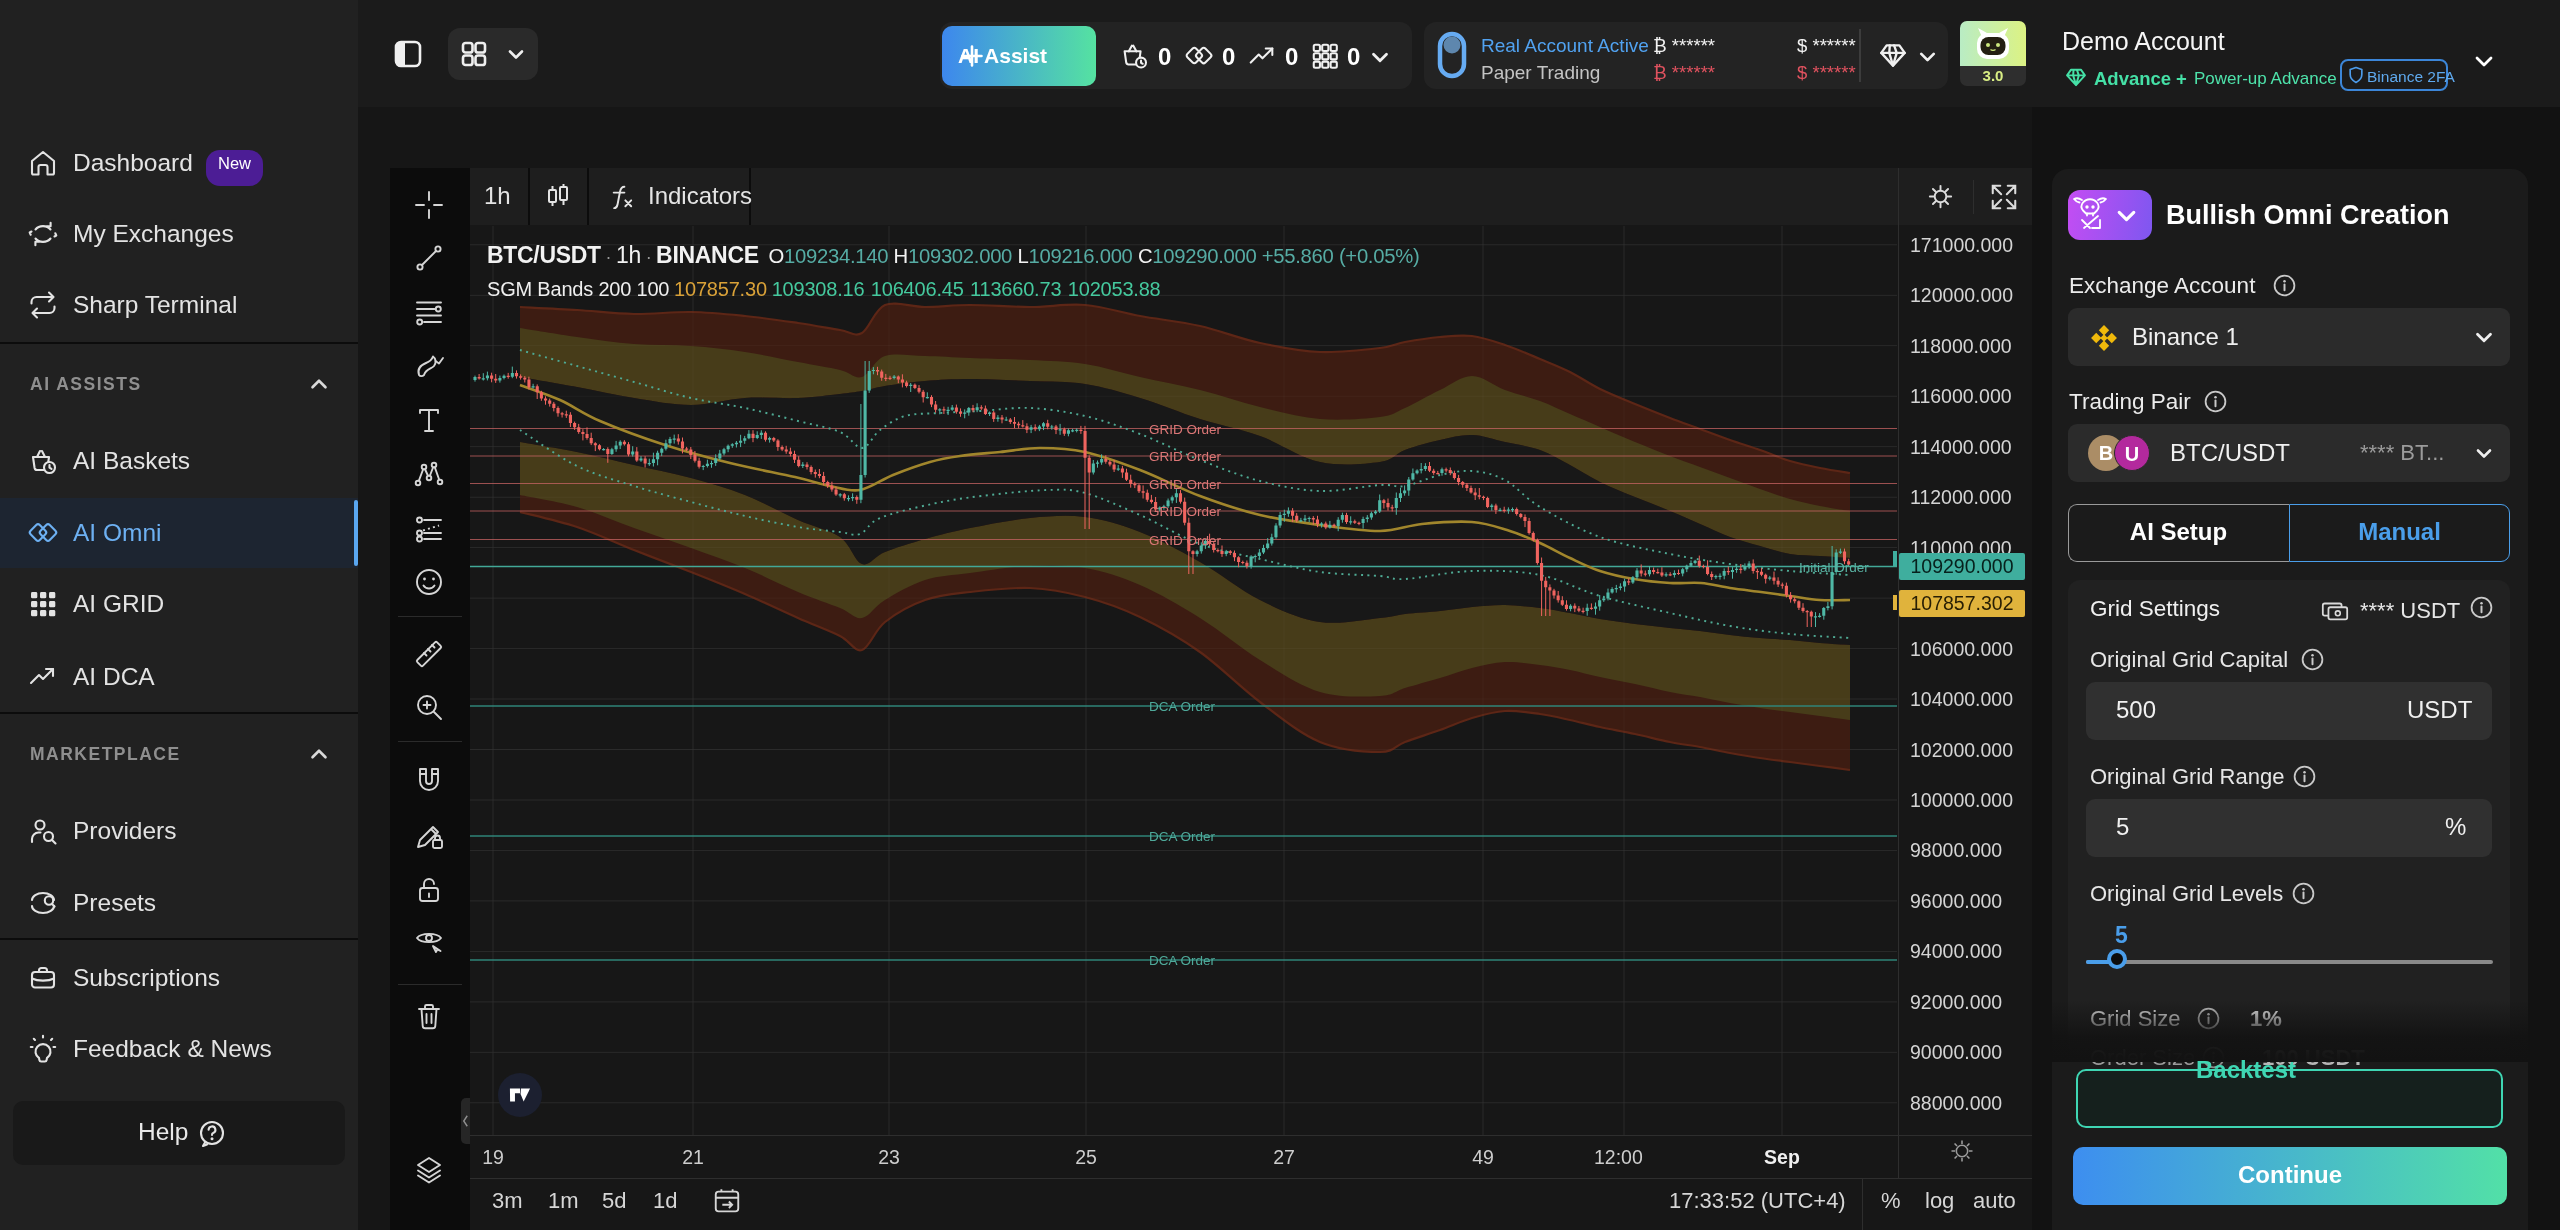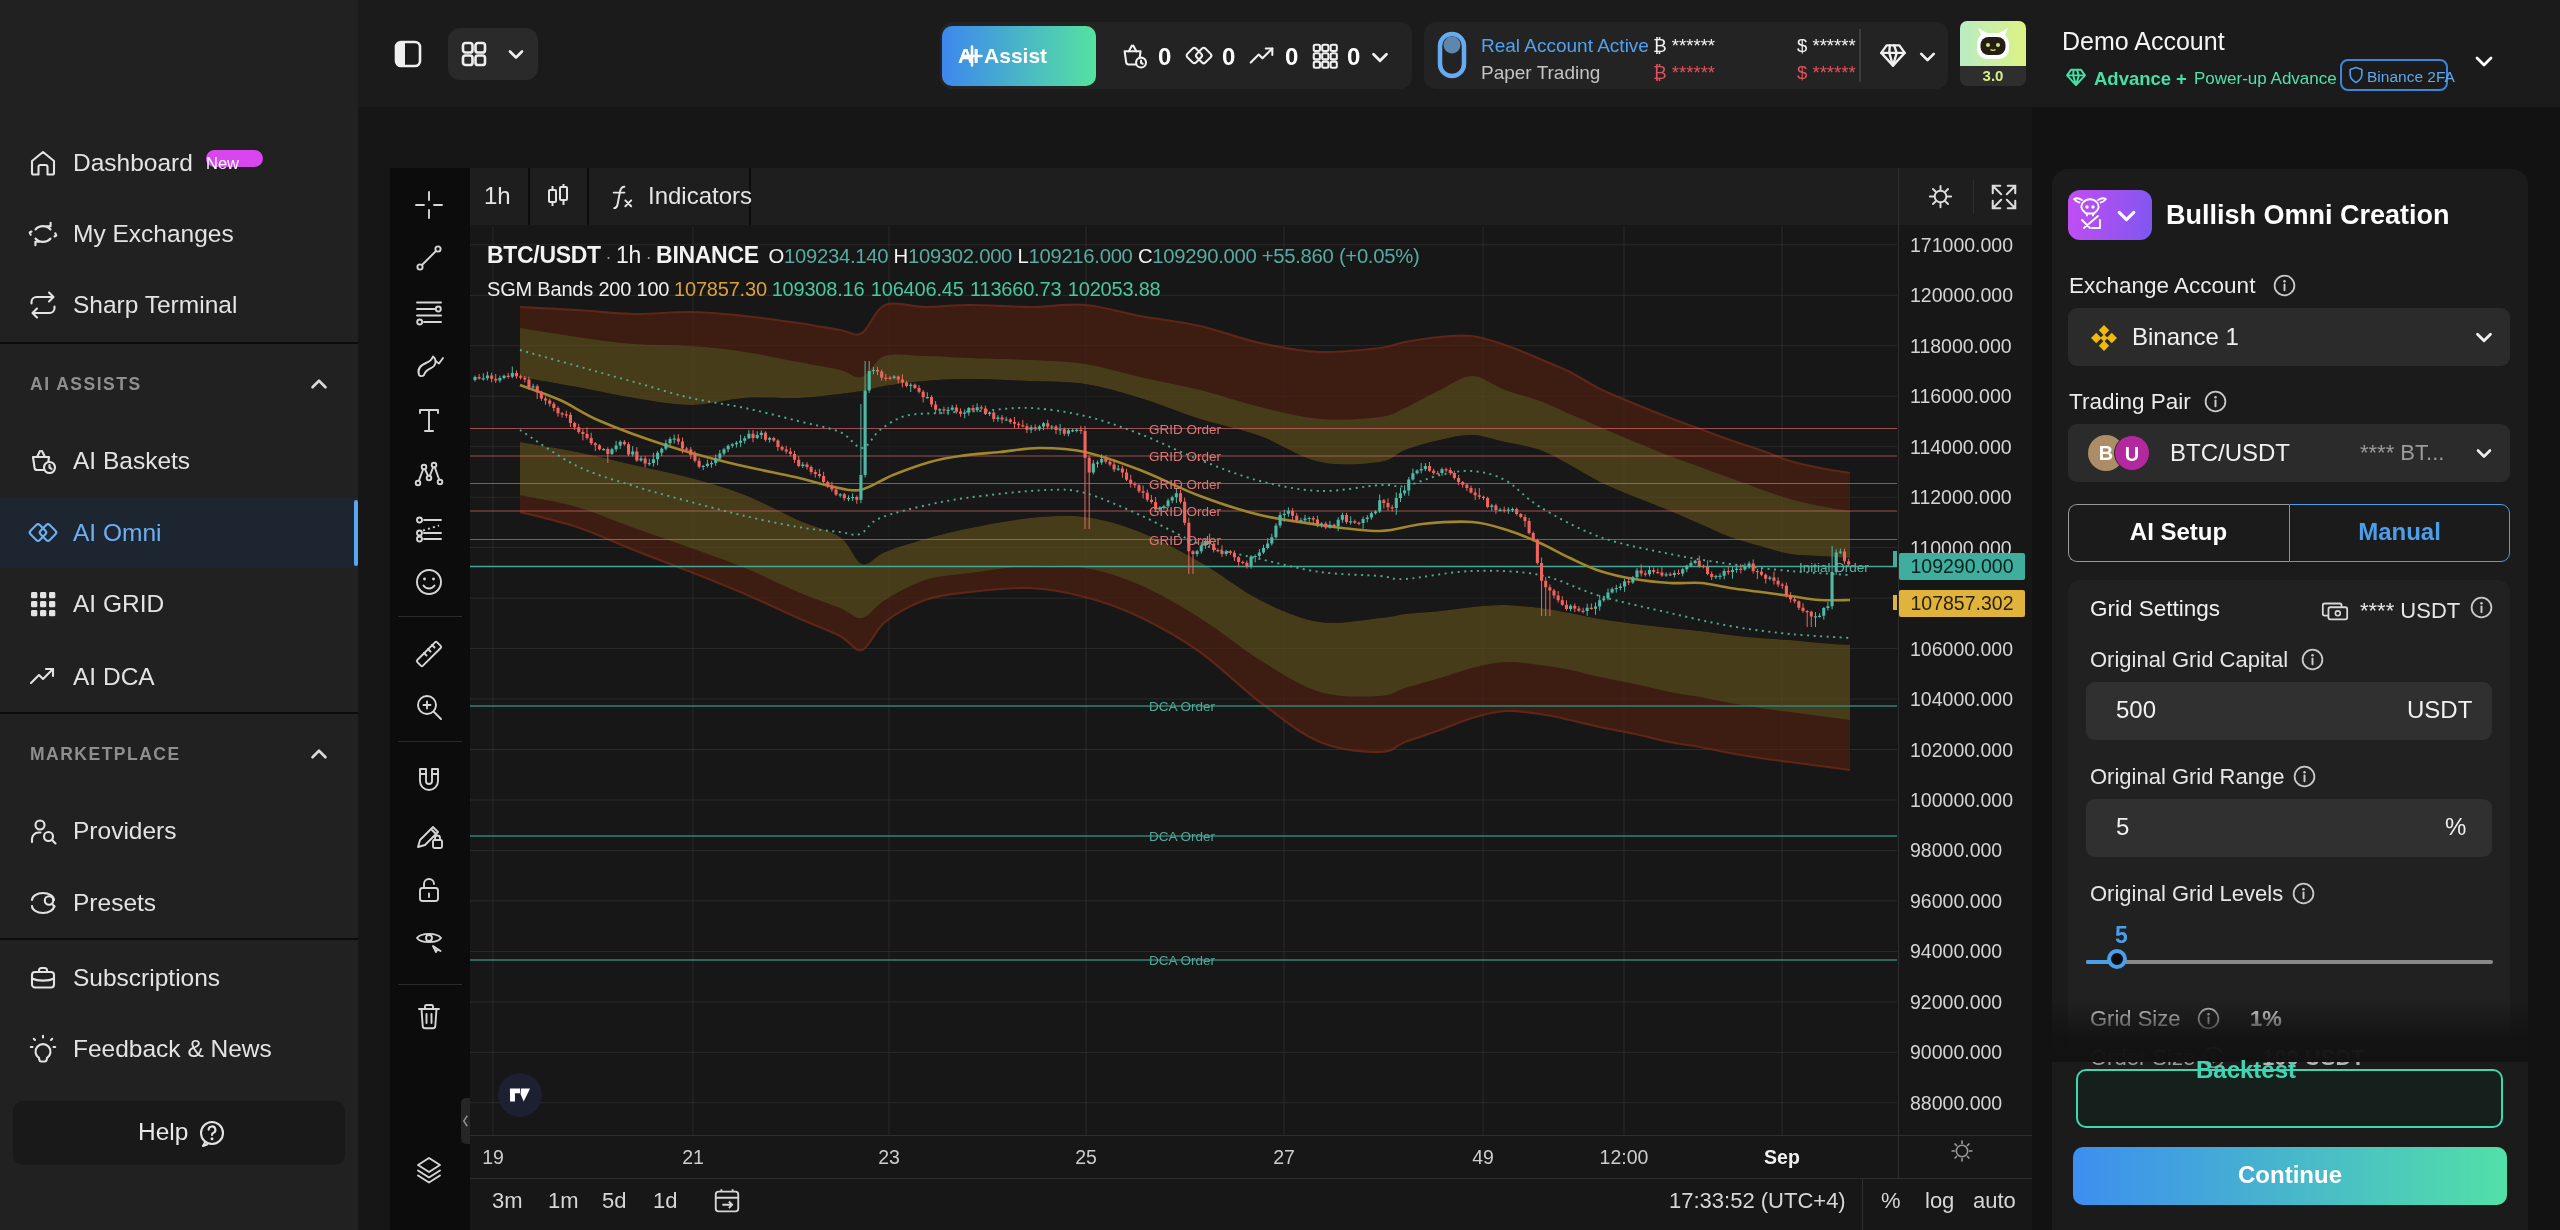--- a/index.html
+++ b/index.html
@@ -105,21 +105,21 @@
     <circle cx="16" cy="16" r="6.5" stroke="#9c9c9c" stroke-width="1.8" fill="none"></circle>
     <path d="M16 4 v4 M16 24 v4 M4 16 h4 M24 16 h4 M7.5 7.5 l2.8 2.8 M21.7 21.7 l2.8 2.8 M24.5 7.5 l-2.8 2.8 M10.3 21.7 l-2.8 2.8" stroke="#9c9c9c" stroke-width="1.8"></path>
   </svg>
 
 <div class="abs" style="left:463px;top:1146px;width:60px;text-align:center;font-size:19.5px;color:#cdcdcd">19</div>
 <div class="abs" style="left:663px;top:1146px;width:60px;text-align:center;font-size:19.5px;color:#cdcdcd">21</div>
 <div class="abs" style="left:859px;top:1146px;width:60px;text-align:center;font-size:19.5px;color:#cdcdcd">23</div>
 <div class="abs" style="left:1056px;top:1146px;width:60px;text-align:center;font-size:19.5px;color:#cdcdcd">25</div>
 <div class="abs" style="left:1254px;top:1146px;width:60px;text-align:center;font-size:19.5px;color:#cdcdcd">27</div>
 <div class="abs" style="left:1453px;top:1146px;width:60px;text-align:center;font-size:19.5px;color:#cdcdcd">49</div>
-<div class="abs" style="left:1594px;top:1146px;width:60px;text-align:center;font-size:19.5px;color:#cdcdcd">12:00</div>
+<div class="abs" style="left:1594px;top:1146px;width:60px;text-align:left;font-size:19.5px;color:#cdcdcd">12:00</div>
 <div class="abs" style="left:1752px;top:1146px;width:60px;text-align:center;font-size:19.5px;font-weight:bold;color:#f0f0f0">Sep</div>
 <div class="abs" style="left:470px;top:1178px;width:1562px;height:1px;background:#2e2e2e"></div>
 <div class="abs" style="left:492px;top:1188px;font-size:22px;color:#d6d6d6">3m</div>
 <div class="abs" style="left:548px;top:1188px;font-size:22px;color:#d6d6d6">1m</div>
 <div class="abs" style="left:602px;top:1188px;font-size:22px;color:#d6d6d6">5d</div>
 <div class="abs" style="left:653px;top:1188px;font-size:22px;color:#d6d6d6">1d</div>
 <svg class="abs" style="left:712px;top:1186px" viewBox="0 0 32 32" width="30" height="30">
     <rect x="4" y="6" width="24" height="21" rx="3" stroke="#d6d6d6" stroke-width="2" fill="none"></rect>
     <path d="M4 12.5 h24 M10 6 V3.5 M22 6 V3.5" stroke="#d6d6d6" stroke-width="2"></path>
     <path d="M11 20 h10 M18 16.5 l3.5 3.5 -3.5 3.5" stroke="#d6d6d6" stroke-width="2" fill="none"></path>
@@ -321,21 +321,21 @@
 <div class="abs" style="left:2367px;top:68px;font-size:15.5px;color:#5fa9ee">Binance 2FA</div>
 <div class="abs" style="left:2470px;top:47px"><svg viewBox="0 0 24 24" width="28" height="28">
       <path d="M6 9.5 l6 6 6-6" stroke="#fff" stroke-width="2.4" fill="none" stroke-linecap="round" stroke-linejoin="round"></path>
     </svg></div>
 
 <div class="abs" style="left:0;top:0;width:358px;height:1230px;background:#212121"></div>
 <div class="abs" style="left:27px;top:147px;width:32px;height:32px"><svg viewBox="0 0 32 32" width="32" height="32">
       <path d="M5 14 L16 5 L27 14 V26 a1.5 1.5 0 0 1 -1.5 1.5 H20.5 V20 a2 2 0 0 0 -2 -2 h-5 a2 2 0 0 0 -2 2 v7.5 H6.5 A1.5 1.5 0 0 1 5 26 Z" stroke="#e3e3e3" stroke-width="2.1" fill="none" stroke-linecap="round" stroke-linejoin="round"></path>
     </svg></div>
 <div class="abs" style="left:73px;top:147px;font-size:24.5px;line-height:32px;color:#e3e3e3">Dashboard</div>
-<div class="abs" style="left:206px;top:150px;width:57px;height:17px;background:#d946ef;border-radius:14px;text-align:left;font-size:16.5px;line-height:26px;color:#fff">New</div>
+<div class="abs" style="left:206px;top:150px;width:57px;height:36px;background:#4c1d95;border-radius:14px;text-align:center;font-size:16.5px;line-height:26px;color:#fff">New</div>
 <div class="abs" style="left:27px;top:218px;width:32px;height:32px"><svg viewBox="0 0 32 32" width="32" height="32">
       <path d="M8.5 11.5 a9 7.5 0 0 1 15 0 M23.5 20.5 a9 7.5 0 0 1 -15 0" stroke="#e3e3e3" stroke-width="2.1" fill="none" stroke-linecap="round" stroke-linejoin="round"></path>
       <path d="M20 8.2 h3.6 v-3.4 M12 23.8 H8.4 v3.4" stroke="#e3e3e3" stroke-width="2.1" fill="none" stroke-linecap="round" stroke-linejoin="round"></path>
       <path d="M4.5 13.5 l-1.8 1 1 2.2 M27.5 18.5 l1.8 -1 -1 -2.2" stroke="#e3e3e3" stroke-width="2.1" fill="none" stroke-linecap="round" stroke-linejoin="round"></path>
     </svg></div>
 <div class="abs" style="left:73px;top:218px;font-size:24.5px;line-height:32px;color:#e3e3e3">My Exchanges</div>
 <div class="abs" style="left:27px;top:289px;width:32px;height:32px"><svg viewBox="0 0 32 32" width="32" height="32">
       <path d="M22 3.5 l4.5 4.5 -4.5 4.5 M26 8 H9.5 a5 5 0 0 0 -5 5 v1.5 M10 28.5 L5.5 24 l4.5-4.5 M6 24 h16.5 a5 5 0 0 0 5-5 v-1.5" stroke="#e3e3e3" stroke-width="2.1" fill="none" stroke-linecap="round" stroke-linejoin="round"></path>
     </svg></div>
 <div class="abs" style="left:73px;top:289px;font-size:24.5px;line-height:32px;color:#e3e3e3">Sharp Terminal</div>

